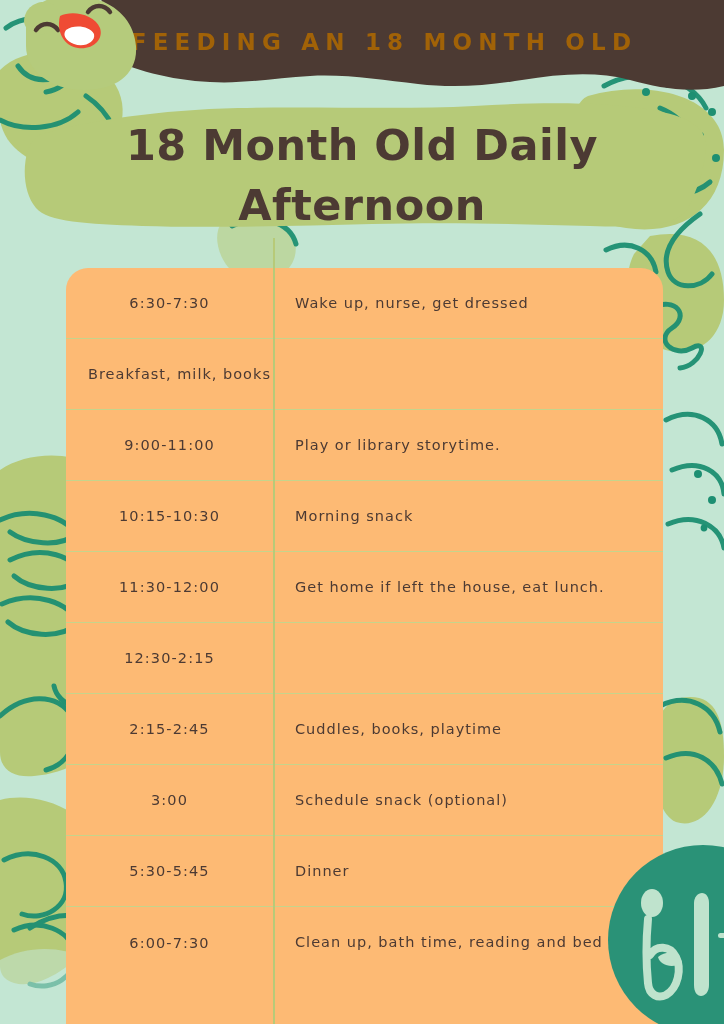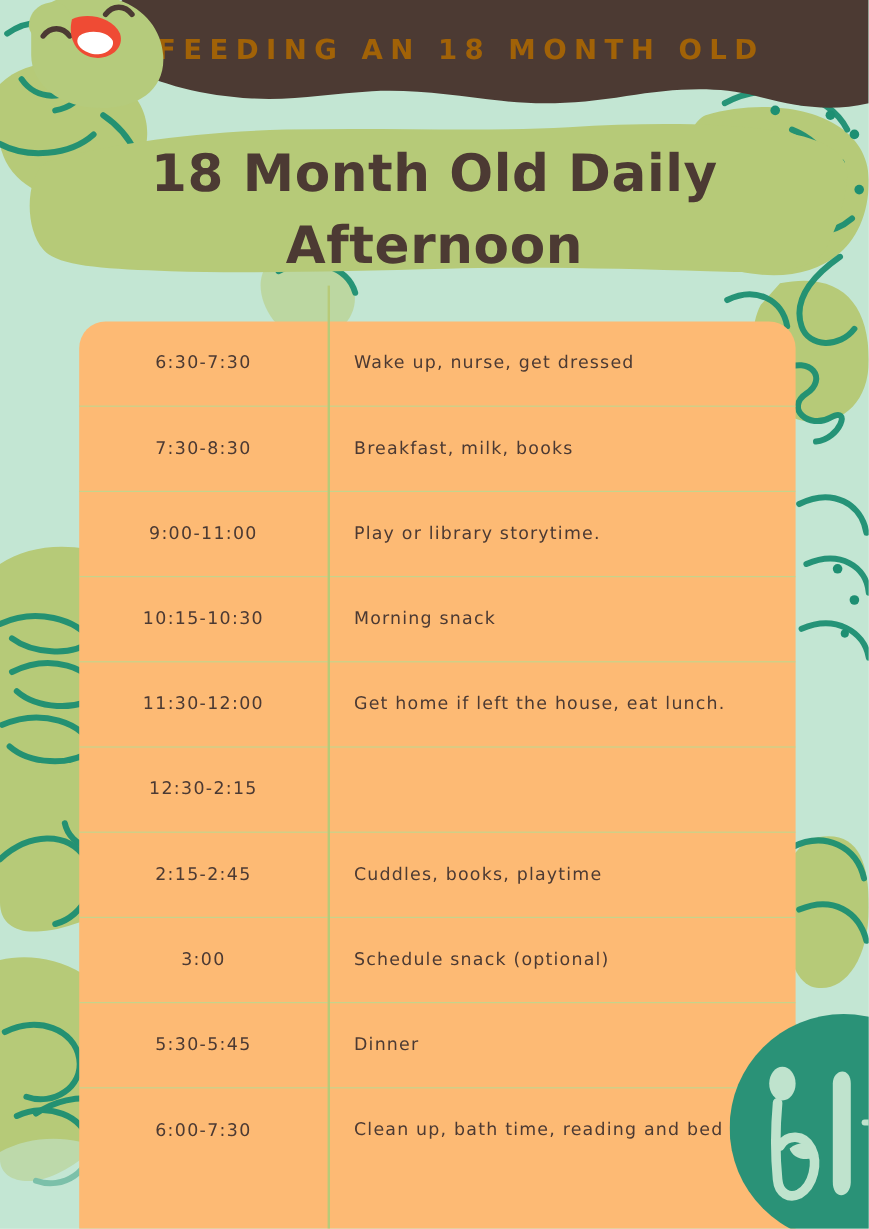--- a/index.html
+++ b/index.html
@@ -263,21 +263,20 @@
   </div>
 
   <div class="col-divider"></div>
 
   <div class="schedule-card" id="schedule-table">
       <div class="sched-row">
         <div class="cell-time">6:30-7:30</div>
         <div class="cell-activity">Wake up, nurse, get dressed</div>
       </div>
       <div class="sched-row">
-        <div class="cell-time">7:30-8:30</div>
         <div class="cell-activity">Breakfast, milk, books</div>
       </div>
       <div class="sched-row">
         <div class="cell-time">9:00-11:00</div>
         <div class="cell-activity">Play or library storytime.</div>
       </div>
       <div class="sched-row">
         <div class="cell-time">10:15-10:30</div>
         <div class="cell-activity">Morning snack</div>
       </div>

